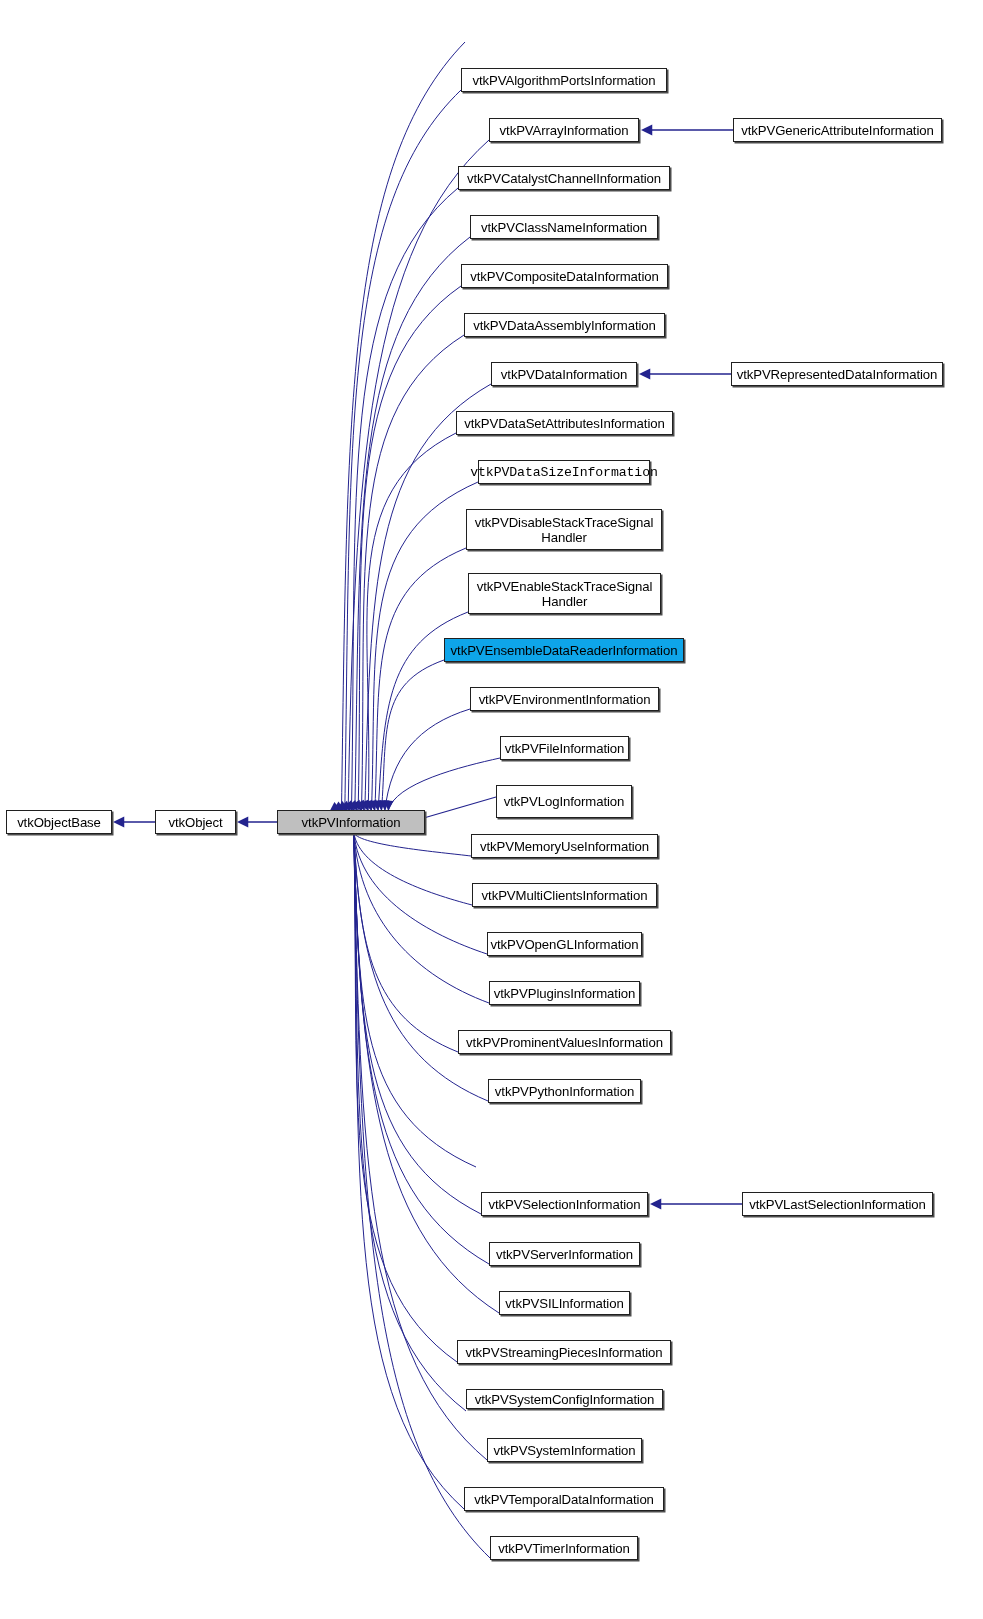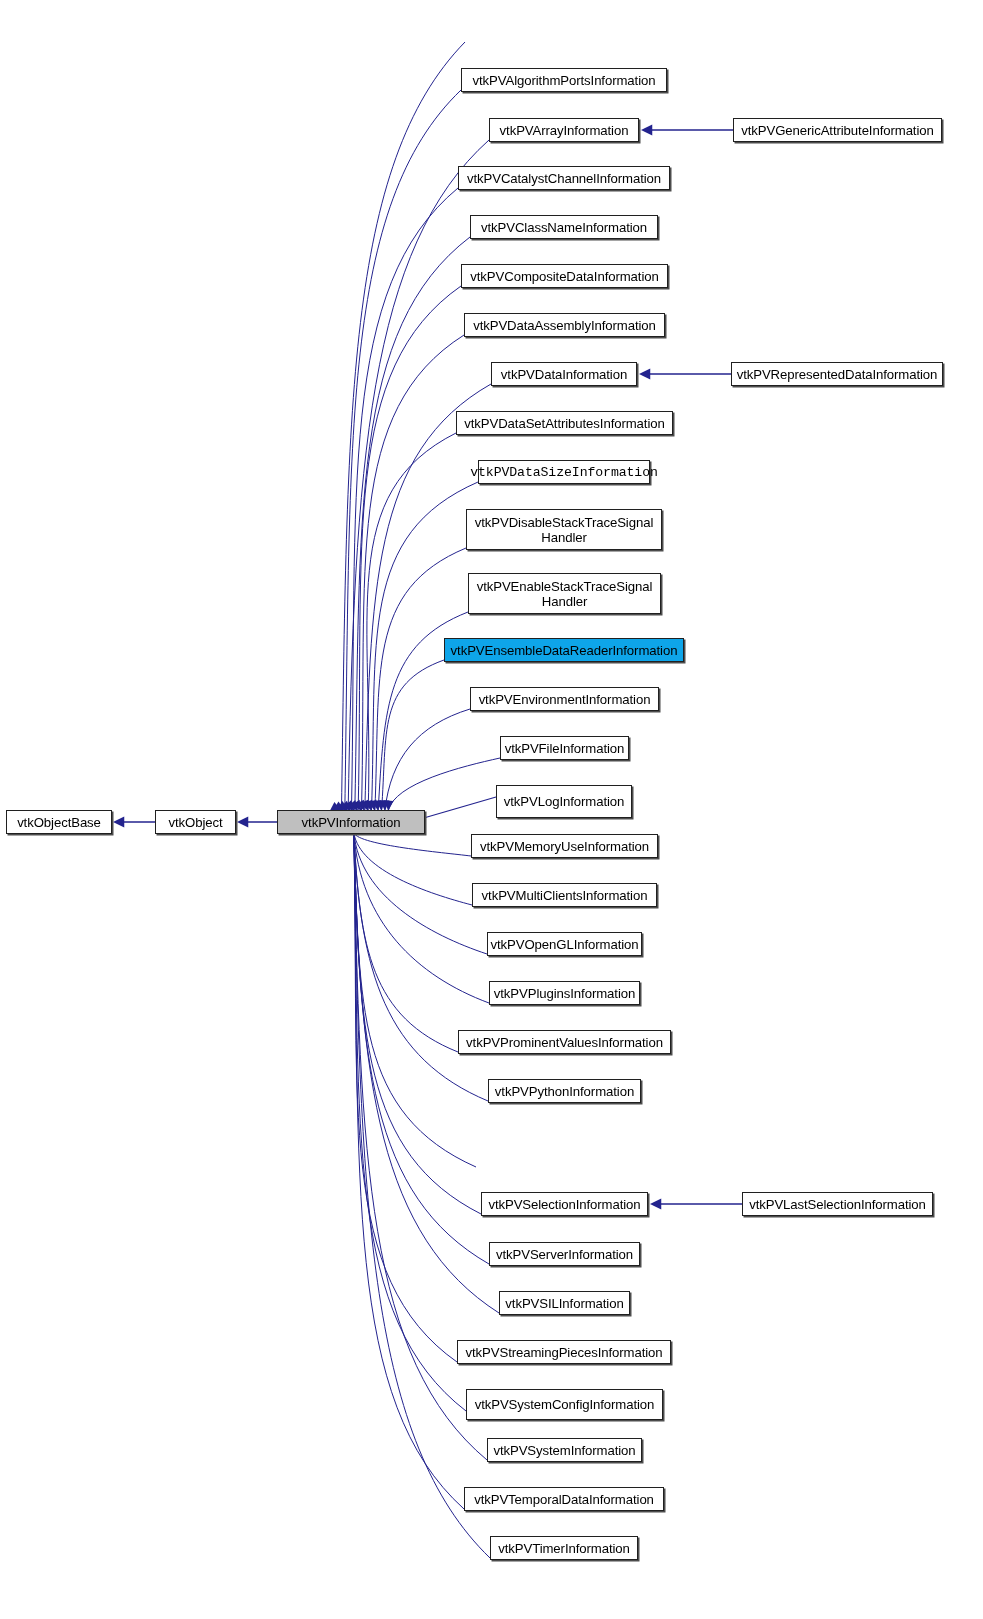--- a/index.html
+++ b/index.html
@@ -100,20 +100,20 @@
     <div class="node" style="left: 471px; top: 834px; width: 187px; height: 24px; border-color: rgb(32, 32, 32); box-shadow: rgb(77, 77, 77) 1.5px 1.5px 0px 0px; background: rgb(255, 255, 255);">vtkPVMemoryUseInformation</div>
     <div class="node" style="left: 472px; top: 883px; width: 185px; height: 24px; border-color: rgb(32, 32, 32); box-shadow: rgb(77, 77, 77) 1.5px 1.5px 0px 0px; background: rgb(255, 255, 255);">vtkPVMultiClientsInformation</div>
     <div class="node" style="left: 487px; top: 932px; width: 155px; height: 24px; border-color: rgb(32, 32, 32); box-shadow: rgb(77, 77, 77) 1.5px 1.5px 0px 0px; background: rgb(255, 255, 255);">vtkPVOpenGLInformation</div>
     <div class="node" style="left: 489px; top: 981px; width: 151px; height: 24px; border-color: rgb(32, 32, 32); box-shadow: rgb(77, 77, 77) 1.5px 1.5px 0px 0px; background: rgb(255, 255, 255);">vtkPVPluginsInformation</div>
     <div class="node" style="left: 458px; top: 1030px; width: 213px; height: 24px; border-color: rgb(32, 32, 32); box-shadow: rgb(77, 77, 77) 1.5px 1.5px 0px 0px; background: rgb(255, 255, 255);">vtkPVProminentValuesInformation</div>
     <div class="node" style="left: 488px; top: 1079px; width: 153px; height: 24px; border-color: rgb(32, 32, 32); box-shadow: rgb(77, 77, 77) 1.5px 1.5px 0px 0px; background: rgb(255, 255, 255);">vtkPVPythonInformation</div>
     <div class="node" style="left: 481px; top: 1192px; width: 167px; height: 24px; border-color: rgb(32, 32, 32); box-shadow: rgb(77, 77, 77) 1.5px 1.5px 0px 0px; background: rgb(255, 255, 255);">vtkPVSelectionInformation</div>
     <div class="node" style="left: 489px; top: 1242px; width: 151px; height: 24px; border-color: rgb(32, 32, 32); box-shadow: rgb(77, 77, 77) 1.5px 1.5px 0px 0px; background: rgb(255, 255, 255);">vtkPVServerInformation</div>
     <div class="node" style="left: 499px; top: 1291px; width: 131px; height: 24px; border-color: rgb(32, 32, 32); box-shadow: rgb(77, 77, 77) 1.5px 1.5px 0px 0px; background: rgb(255, 255, 255);">vtkPVSILInformation</div>
     <div class="node" style="left: 457px; top: 1340px; width: 214px; height: 24px; border-color: rgb(32, 32, 32); box-shadow: rgb(77, 77, 77) 1.5px 1.5px 0px 0px; background: rgb(255, 255, 255);">vtkPVStreamingPiecesInformation</div>
-    <div class="node" style="left: 466px; top: 1389px; width: 197px; height: 31px; border-color: rgb(32, 32, 32); box-shadow: rgb(77, 77, 77) 1.5px 1.5px 0px 0px; background: rgb(255, 255, 255);">vtkPVSystemConfigInformation</div>
+    <div class="node" style="left: 466px; top: 1389px; width: 197px; height: 20px; border-color: rgb(32, 32, 32); box-shadow: rgb(77, 77, 77) 1.5px 1.5px 0px 0px; background: rgb(255, 255, 255);">vtkPVSystemConfigInformation</div>
     <div class="node" style="left: 487px; top: 1438px; width: 155px; height: 24px; border-color: rgb(32, 32, 32); box-shadow: rgb(77, 77, 77) 1.5px 1.5px 0px 0px; background: rgb(255, 255, 255);">vtkPVSystemInformation</div>
     <div class="node" style="left: 464px; top: 1487px; width: 200px; height: 24px; border-color: rgb(32, 32, 32); box-shadow: rgb(77, 77, 77) 1.5px 1.5px 0px 0px; background: rgb(255, 255, 255);">vtkPVTemporalDataInformation</div>
     <div class="node" style="left: 490px; top: 1536px; width: 148px; height: 24px; border-color: rgb(32, 32, 32); box-shadow: rgb(77, 77, 77) 1.5px 1.5px 0px 0px; background: rgb(255, 255, 255);">vtkPVTimerInformation</div>
     <div class="node" style="left: 733px; top: 118px; width: 209px; height: 24px; border-color: rgb(32, 32, 32); box-shadow: rgb(77, 77, 77) 1.5px 1.5px 0px 0px; background: rgb(255, 255, 255);">vtkPVGenericAttributeInformation</div>
     <div class="node" style="left: 731px; top: 362px; width: 212px; height: 24px; border-color: rgb(32, 32, 32); box-shadow: rgb(77, 77, 77) 1.5px 1.5px 0px 0px; background: rgb(255, 255, 255);">vtkPVRepresentedDataInformation</div>
     <div class="node" style="left: 742px; top: 1192px; width: 191px; height: 24px; border-color: rgb(32, 32, 32); box-shadow: rgb(77, 77, 77) 1.5px 1.5px 0px 0px; background: rgb(255, 255, 255);">vtkPVLastSelectionInformation</div>
   </div>
 
 </body></html>

